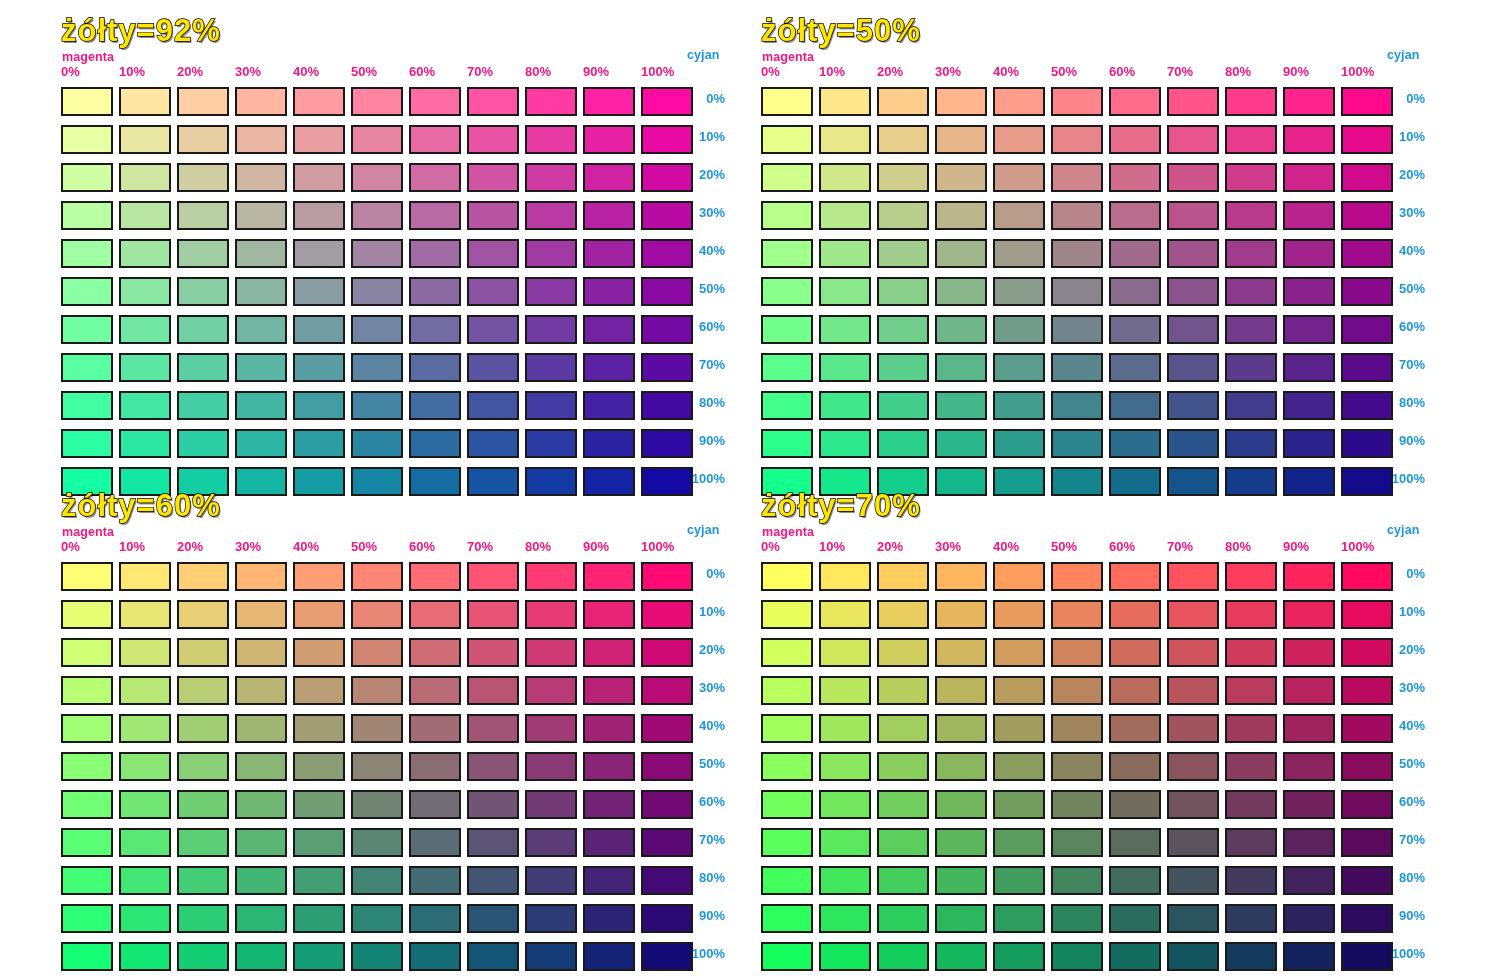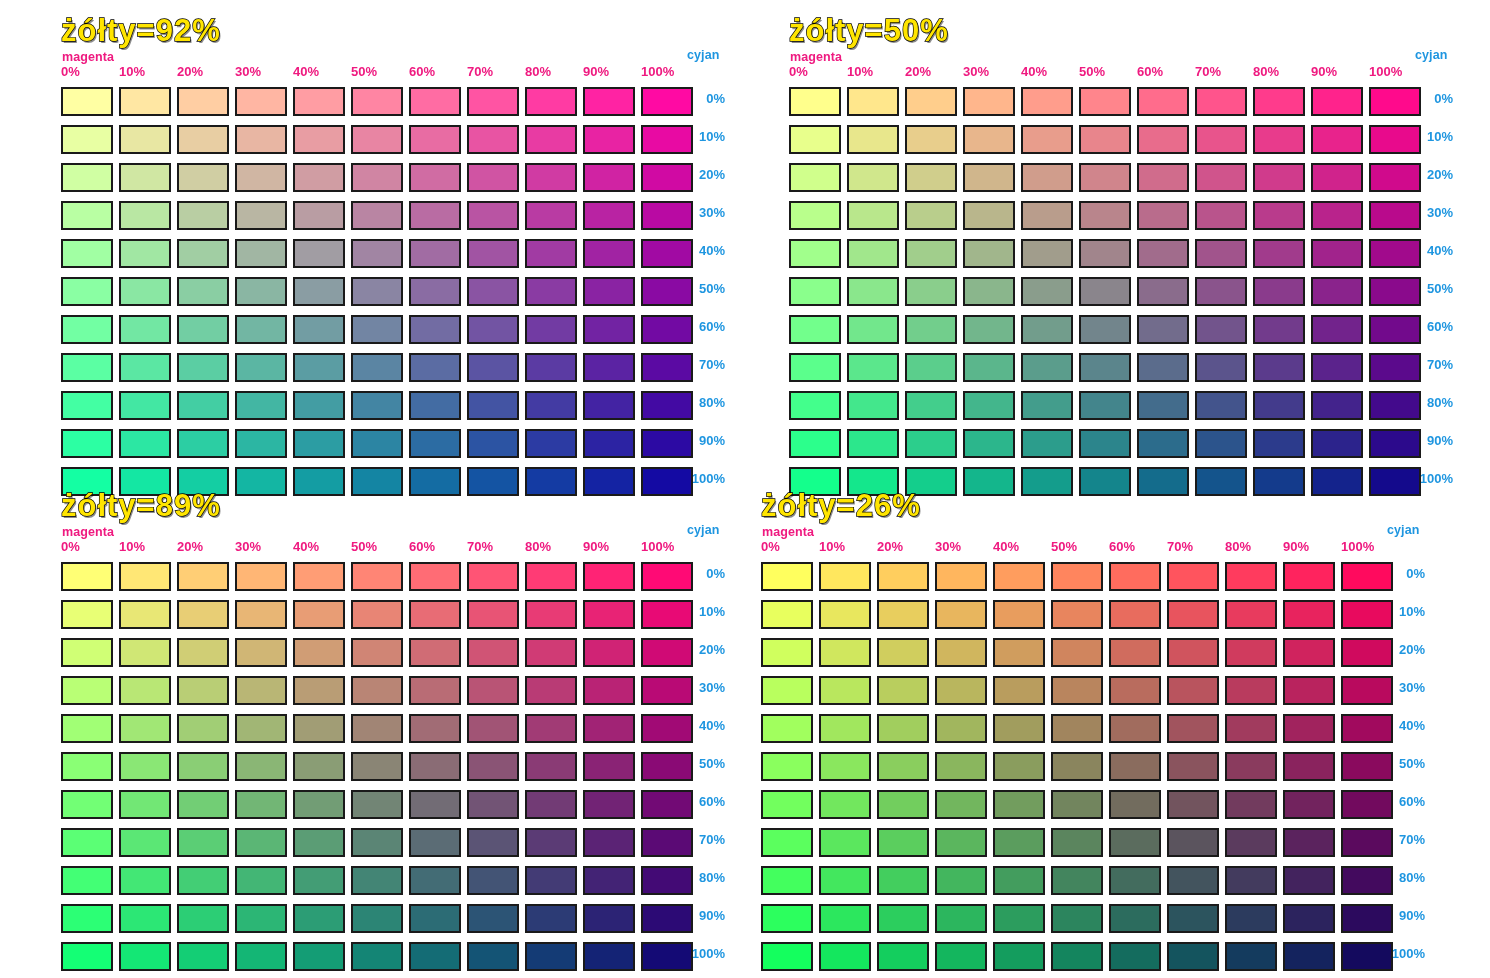--- a/index.html
+++ b/index.html
@@ -237,21 +237,21 @@
         <div class="swatch" title="C100 M30 Y40 K0" style="left: 180px; top: 453px; background: rgb(20, 182, 163); border-color: rgb(26, 26, 26);"></div>
         <div class="swatch" title="C100 M40 Y40 K0" style="left: 238px; top: 453px; background: rgb(20, 157, 163); border-color: rgb(26, 26, 26);"></div>
         <div class="swatch" title="C100 M50 Y40 K0" style="left: 296px; top: 453px; background: rgb(20, 133, 163); border-color: rgb(26, 26, 26);"></div>
         <div class="swatch" title="C100 M60 Y40 K0" style="left: 354px; top: 453px; background: rgb(20, 108, 163); border-color: rgb(26, 26, 26);"></div>
         <div class="swatch" title="C100 M70 Y40 K0" style="left: 412px; top: 453px; background: rgb(20, 84, 163); border-color: rgb(26, 26, 26);"></div>
         <div class="swatch" title="C100 M80 Y40 K0" style="left: 470px; top: 453px; background: rgb(20, 59, 163); border-color: rgb(26, 26, 26);"></div>
         <div class="swatch" title="C100 M90 Y40 K0" style="left: 528px; top: 453px; background: rgb(20, 35, 163); border-color: rgb(26, 26, 26);"></div>
         <div class="swatch" title="C100 M100 Y40 K0" style="left: 586px; top: 453px; background: rgb(20, 10, 163); border-color: rgb(26, 26, 26);"></div>
       </div>
     </div>
-    <div class="panel" style="left: 755px; top: 14px; margin-left: 28px;">
+    <div class="panel" style="left: 755px; top: 14px;">
       <div class="panel-title">żółty=50%</div>
       <div class="magenta-caption">magenta</div>
       <div class="cyjan-caption">cyjan</div>
       <div class="grid-wrap">
         <div class="col-header" style="left: 6px;">0%</div>
         <div class="col-header" style="left: 64px;">10%</div>
         <div class="col-header" style="left: 122px;">20%</div>
         <div class="col-header" style="left: 180px;">30%</div>
         <div class="col-header" style="left: 238px;">40%</div>
         <div class="col-header" style="left: 296px;">50%</div>
@@ -388,21 +388,21 @@
         <div class="swatch" title="C100 M40 Y50 K0" style="left: 238px; top: 453px; background: rgb(20, 157, 140); border-color: rgb(26, 26, 26);"></div>
         <div class="swatch" title="C100 M50 Y50 K0" style="left: 296px; top: 453px; background: rgb(20, 133, 140); border-color: rgb(26, 26, 26);"></div>
         <div class="swatch" title="C100 M60 Y50 K0" style="left: 354px; top: 453px; background: rgb(20, 108, 140); border-color: rgb(26, 26, 26);"></div>
         <div class="swatch" title="C100 M70 Y50 K0" style="left: 412px; top: 453px; background: rgb(20, 84, 140); border-color: rgb(26, 26, 26);"></div>
         <div class="swatch" title="C100 M80 Y50 K0" style="left: 470px; top: 453px; background: rgb(20, 59, 140); border-color: rgb(26, 26, 26);"></div>
         <div class="swatch" title="C100 M90 Y50 K0" style="left: 528px; top: 453px; background: rgb(20, 35, 140); border-color: rgb(26, 26, 26);"></div>
         <div class="swatch" title="C100 M100 Y50 K0" style="left: 586px; top: 453px; background: rgb(20, 10, 140); border-color: rgb(26, 26, 26);"></div>
       </div>
     </div>
     <div class="panel" style="left: 55px; top: 489px;">
-      <div class="panel-title">żółty=89%</div>
+      <div class="panel-title">żółty=60%</div>
       <div class="magenta-caption">magenta</div>
       <div class="cyjan-caption">cyjan</div>
       <div class="grid-wrap">
         <div class="col-header" style="left: 6px;">0%</div>
         <div class="col-header" style="left: 64px;">10%</div>
         <div class="col-header" style="left: 122px;">20%</div>
         <div class="col-header" style="left: 180px;">30%</div>
         <div class="col-header" style="left: 238px;">40%</div>
         <div class="col-header" style="left: 296px;">50%</div>
         <div class="col-header" style="left: 354px;">60%</div>
@@ -538,21 +538,21 @@
         <div class="swatch" title="C100 M40 Y60 K0" style="left: 238px; top: 453px; background: rgb(20, 157, 117); border-color: rgb(26, 26, 26);"></div>
         <div class="swatch" title="C100 M50 Y60 K0" style="left: 296px; top: 453px; background: rgb(20, 133, 117); border-color: rgb(26, 26, 26);"></div>
         <div class="swatch" title="C100 M60 Y60 K0" style="left: 354px; top: 453px; background: rgb(20, 108, 117); border-color: rgb(26, 26, 26);"></div>
         <div class="swatch" title="C100 M70 Y60 K0" style="left: 412px; top: 453px; background: rgb(20, 84, 117); border-color: rgb(26, 26, 26);"></div>
         <div class="swatch" title="C100 M80 Y60 K0" style="left: 470px; top: 453px; background: rgb(20, 59, 117); border-color: rgb(26, 26, 26);"></div>
         <div class="swatch" title="C100 M90 Y60 K0" style="left: 528px; top: 453px; background: rgb(20, 35, 117); border-color: rgb(26, 26, 26);"></div>
         <div class="swatch" title="C100 M100 Y60 K0" style="left: 586px; top: 453px; background: rgb(20, 10, 117); border-color: rgb(26, 26, 26);"></div>
       </div>
     </div>
     <div class="panel" style="left: 755px; top: 489px;">
-      <div class="panel-title">żółty=26%</div>
+      <div class="panel-title">żółty=70%</div>
       <div class="magenta-caption">magenta</div>
       <div class="cyjan-caption">cyjan</div>
       <div class="grid-wrap">
         <div class="col-header" style="left: 6px;">0%</div>
         <div class="col-header" style="left: 64px;">10%</div>
         <div class="col-header" style="left: 122px;">20%</div>
         <div class="col-header" style="left: 180px;">30%</div>
         <div class="col-header" style="left: 238px;">40%</div>
         <div class="col-header" style="left: 296px;">50%</div>
         <div class="col-header" style="left: 354px;">60%</div>

